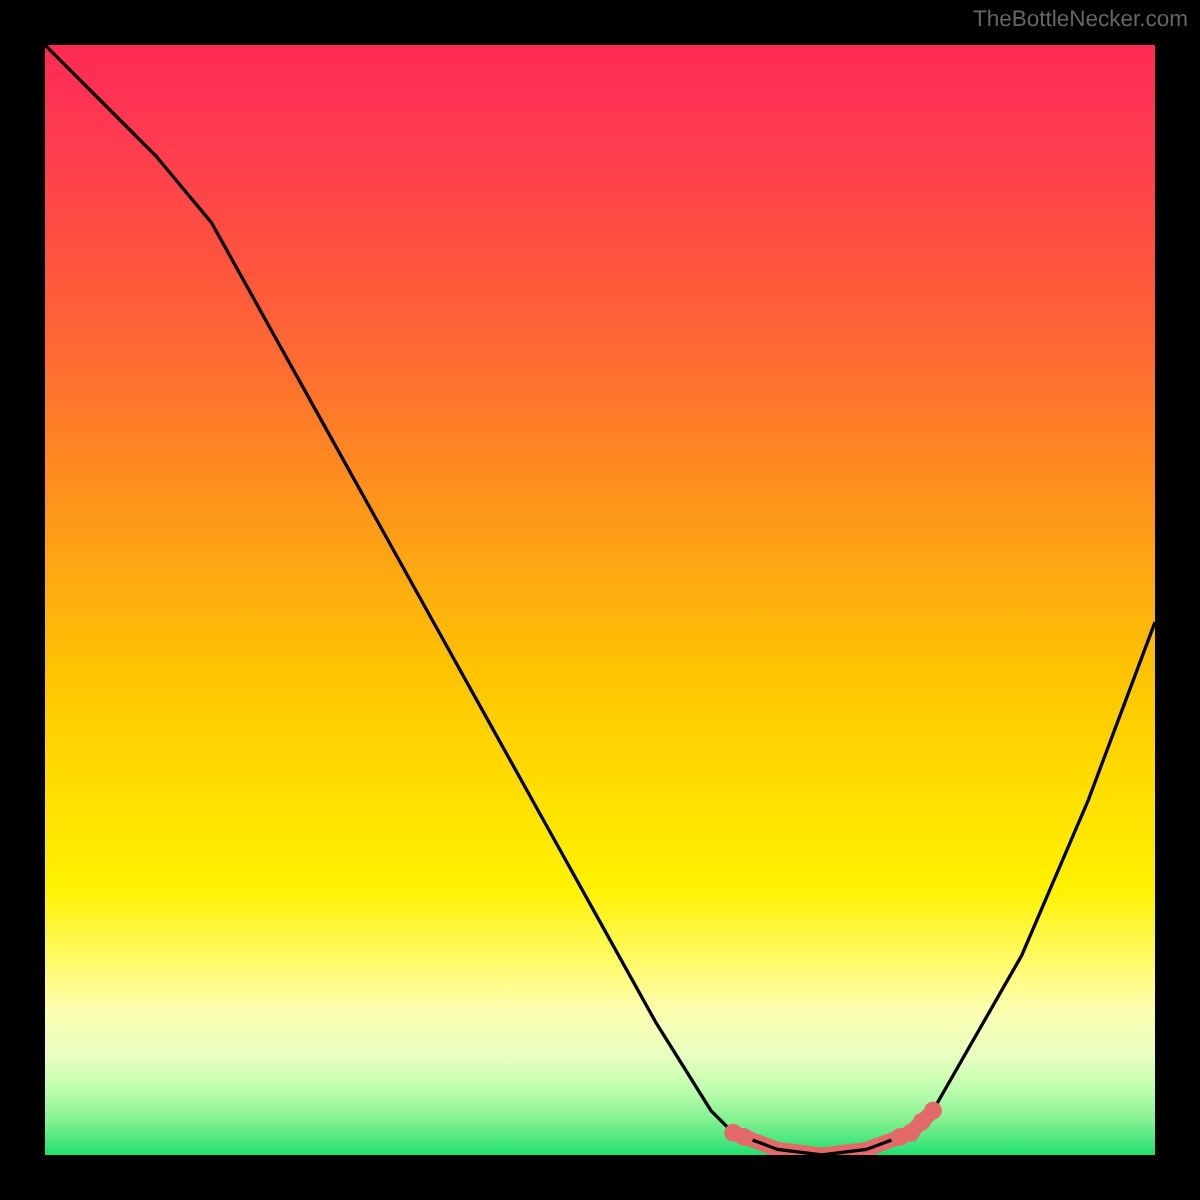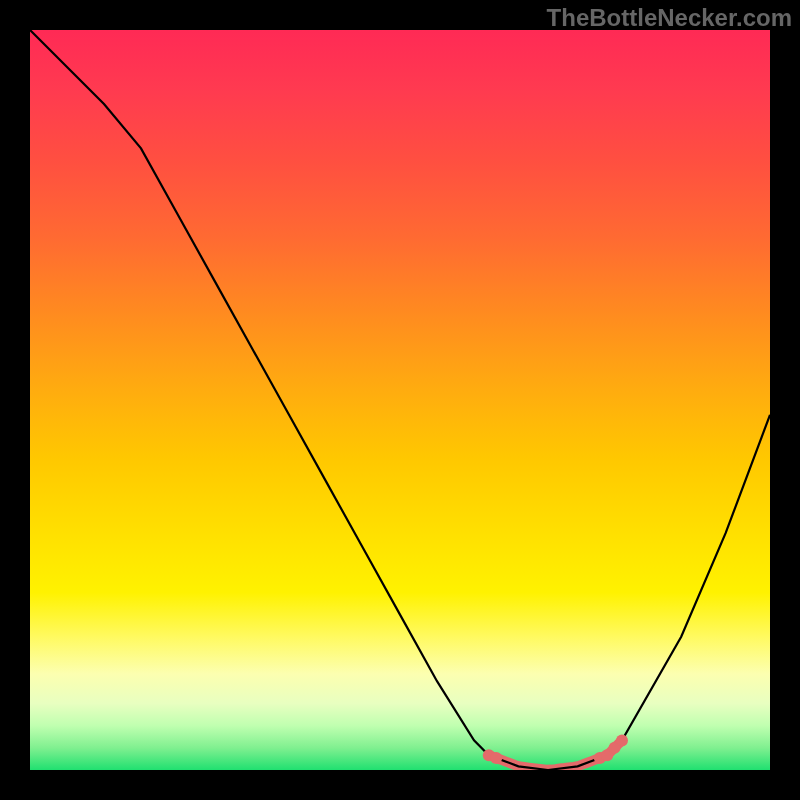--- a/index.html
+++ b/index.html
@@ -9,22 +9,22 @@
     width: 800px;
     height: 800px;
     position: relative;
     font-family: Arial, Helvetica, sans-serif;
   }
   .watermark {
     position: absolute;
     top: 4px;
     right: 8px;
     color: #666;
-    font-size: 24px;
-    font-weight: 700;
+    font-size: 15px;
+    font-weight: 400;
     z-index: 10;
   }
   .plot {
     position: absolute;
     left: 30px;
     top: 30px;
     width: 740px;
     height: 740px;
   }
   .gradient {

